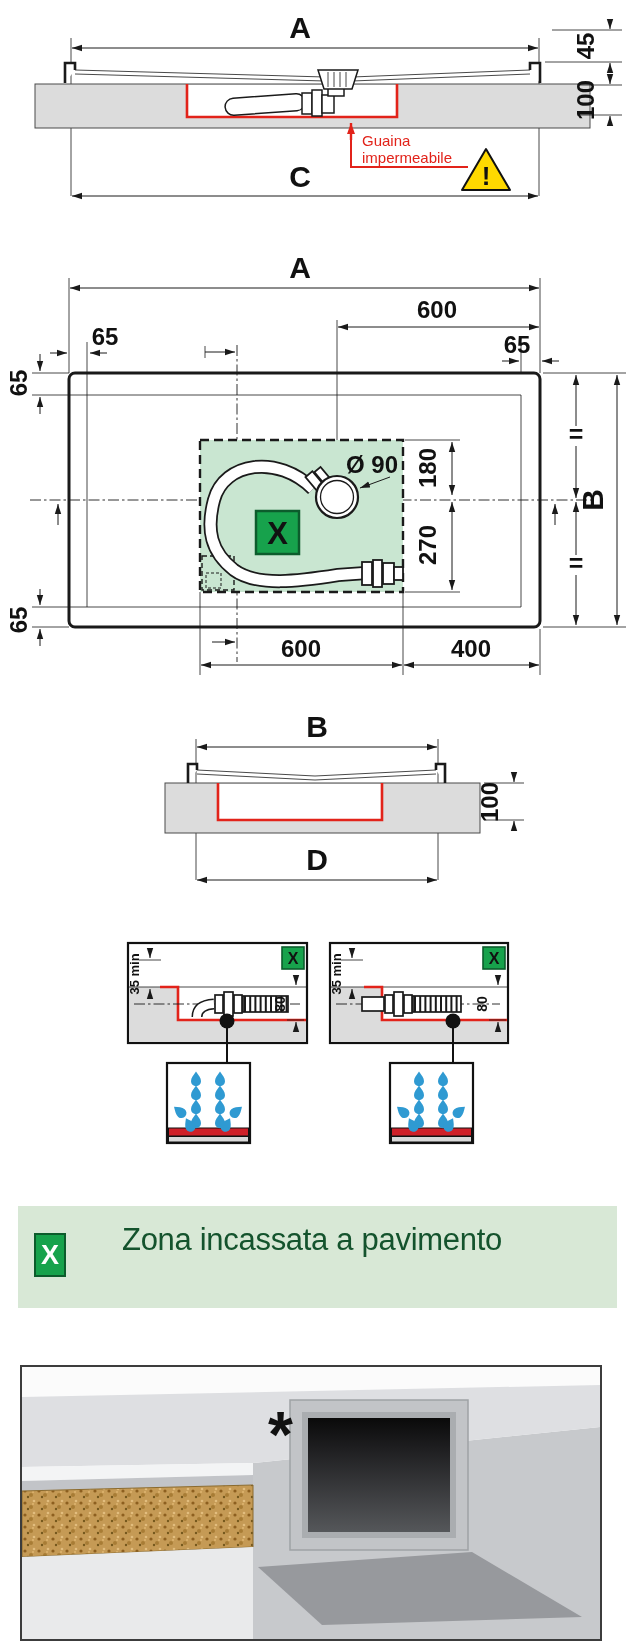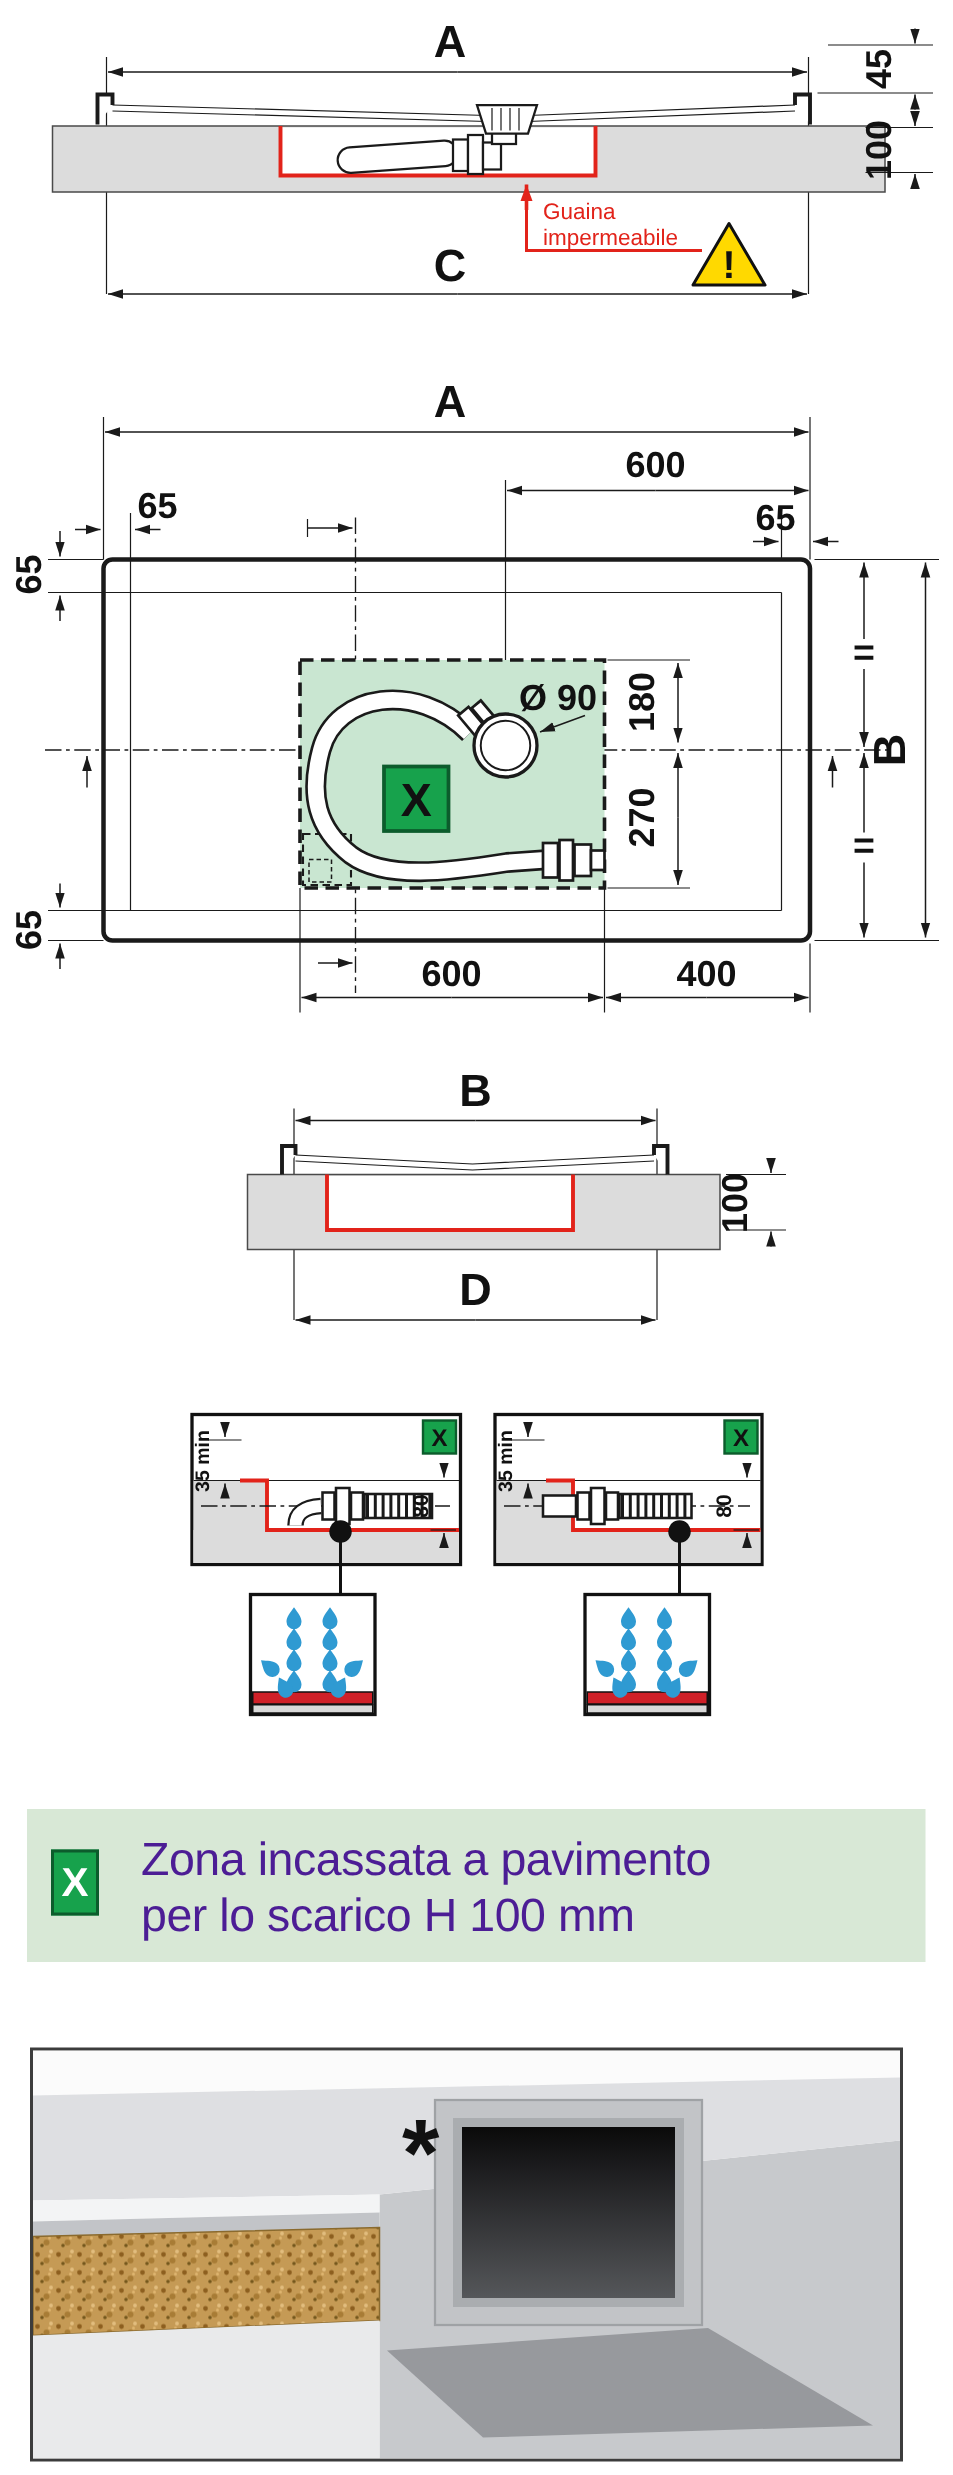--- a/index.html
+++ b/index.html
@@ -11,21 +11,21 @@
   .cl{stroke:#1a1a1a;stroke-width:.9;fill:none;stroke-dasharray:11 3 2.5 3;}
   .thick{stroke:#1a1a1a;stroke-width:2.6;fill:#fff;}
   .bl{font-size:30px;font-weight:700;}
   .dl{font-size:24px;font-weight:700;}
   .dsm{font-size:14px;font-weight:700;}
   .dmin{font-size:13px;font-weight:700;}
   .red{fill:#e2231a;}
   .banner{position:absolute;left:18px;top:1206px;width:599px;height:102px;background:#d8e8d6;}
   .banner-x{position:absolute;left:16px;top:27px;width:32px;height:44px;background:#17a24c;border:2.5px solid #0c5c2c;color:#fff;
             display:flex;align-items:center;justify-content:center;font-size:27px;font-weight:700;box-sizing:border-box;}
-  .banner-text{position:absolute;left:76px;top:15px;font-size:31px;line-height:37px;color:#4c1d95;letter-spacing:-.3px;}
+  .banner-text{position:absolute;left:104px;top:15px;font-size:31px;line-height:37px;color:#14532d;letter-spacing:-.3px;}
   .photo{position:absolute;left:20px;top:1365px;width:578px;height:272px;border:2px solid #3c3c3c;background:#fff;box-sizing:content-box;overflow:hidden;}
   .caption{position:absolute;left:14px;bottom:8px;font-size:31px;color:#1d1d1b;white-space:nowrap;letter-spacing:-.3px;}
   .caption .star{color:#e2231a;font-size:46px;font-weight:700;position:relative;top:10px;margin-right:12px;}
 </style>
 </head>
 <body>
 
 <svg style="top:0" width="635" height="230" viewBox="0 0 635 230">
   <defs>
     <marker id="ah" markerWidth="11" markerHeight="9" refX="10" refY="4" orient="auto" markerUnits="userSpaceOnUse">
@@ -402,21 +402,20 @@
         <use href="#drop" transform="translate(450,224) rotate(28)"></use>
       </g>
     </g>
   </g>
 </svg>
 
 <div class="banner">
   <span class="banner-x">X</span>
   <div class="banner-text">
     <div>Zona incassata a pavimento</div>
-    <div>per lo scarico H 100 mm</div>
   </div>
 </div>
 
 <div class="photo">
   <svg width="578" height="272" viewBox="0 0 578 272" style="position:absolute;top:0;left:0">
     <defs>
       <pattern id="wood" width="14" height="12" patternUnits="userSpaceOnUse">
         <rect width="14" height="12" fill="#c59a55"></rect>
         <circle cx="3" cy="4" r="1.6" fill="#8d5f1f"></circle>
         <circle cx="9" cy="8" r="2" fill="#a87c35"></circle>

